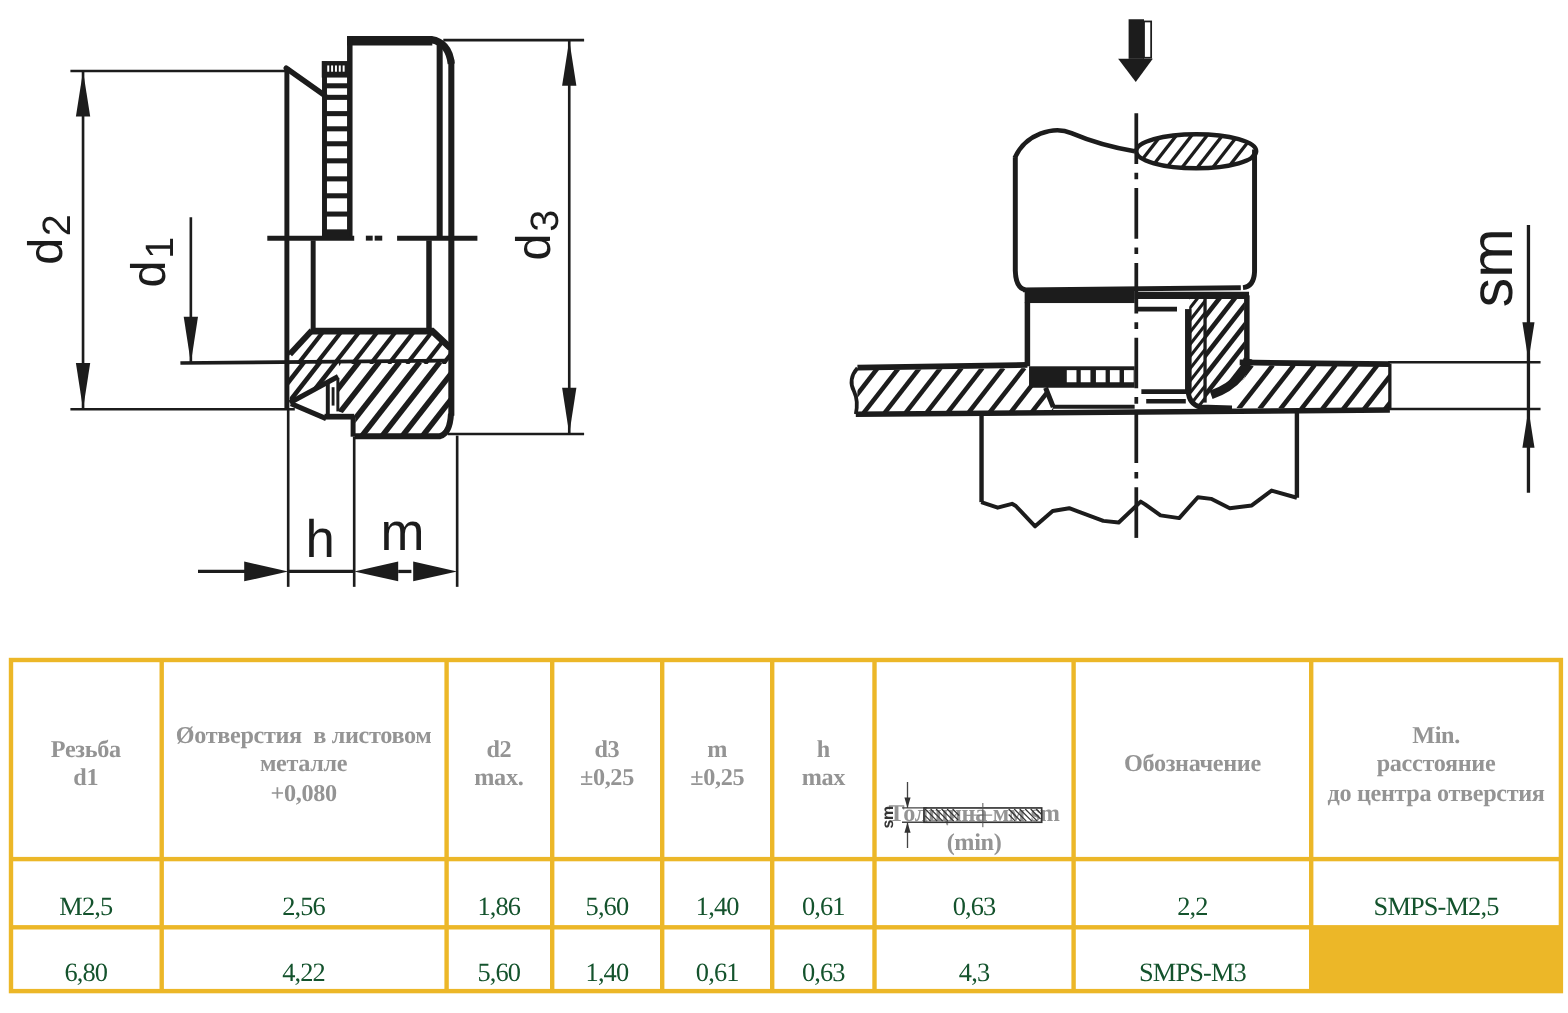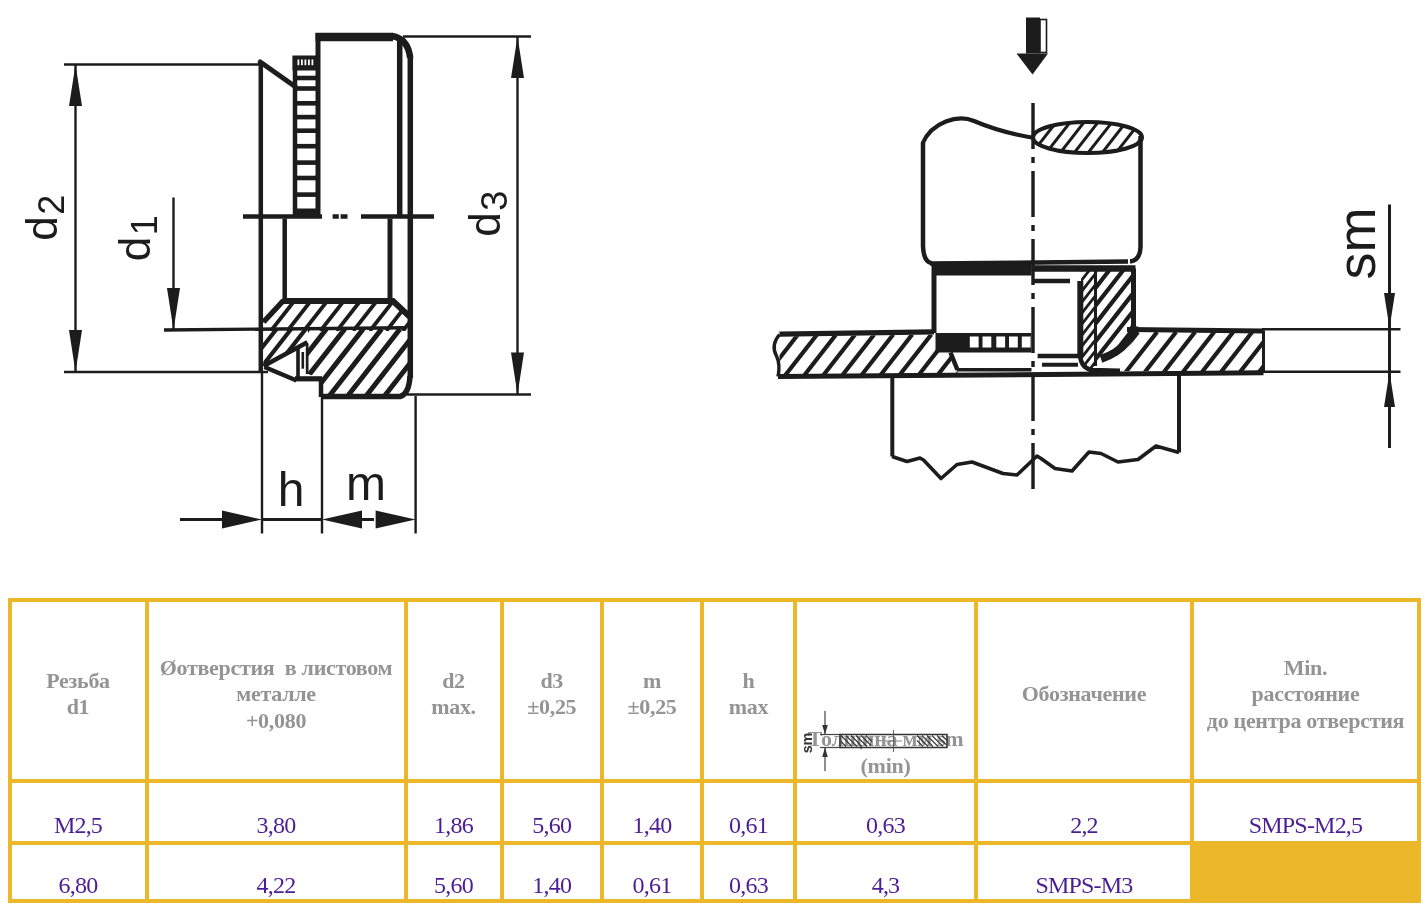--- a/index.html
+++ b/index.html
@@ -1,20 +1,20 @@
 <!DOCTYPE html>
 <html><head><meta charset="utf-8"><style>
 html,body{margin:0;padding:0;background:#ffffff;width:1425px;height:921px;overflow:hidden}
 #page{position:relative;width:1425px;height:921px;background:#fff}
 #tbl{position:absolute;left:7.5px;top:597.5px;width:1405.5px;height:297.5px;
 background:#ECB728;display:grid;grid-template-columns:133px 255px 92px 96.5px 96px 89px 177px 212px 1fr;
 grid-template-rows:177.5px 58px 1fr;gap:4px;padding:4px}
 #tbl>div{background:#fff;display:flex;flex-direction:column;align-items:center;justify-content:center;text-align:center}
 .hc{padding-top:8px;font-family:"Liberation Serif",serif;font-weight:bold;font-size:22px;letter-spacing:-0.3px;line-height:26.5px;color:#949494}
-.dc{padding-top:27px;font-family:"Liberation Serif",serif;font-size:24px;letter-spacing:-0.8px;color:#4c1d95}
+.dc{padding-top:27px;font-family:"Liberation Serif",serif;font-size:24px;letter-spacing:-0.8px;color:#14532d}
 </style></head>
 <body>
 <div id="page">
     <svg width="1425" height="921" viewBox="0 0 1425 921" style="position:absolute;left:0;top:0">
       <defs>
         <clipPath id="hU">
           <polygon points="262,322.5 283,300 394,300 410,317 410,331 262,331"></polygon>
         </clipPath>
         <clipPath id="hLR">
           <polygon points="308,329 411,329 411,377 402,398 323,398 323,379.5 308,374"></polygon>
@@ -327,21 +327,21 @@
 </g>
 </svg>
       </div>
       <div class="hc">
         <div>Обозначение</div>
       </div>
       <div class="hc">
         <div>Min.<br>расстояние<br>до&nbsp;центра&nbsp;отверстия</div>
       </div>
       <div class="dc">М2,5</div>
-      <div class="dc">3,80</div>
+      <div class="dc">2,56</div>
       <div class="dc">1,86</div>
       <div class="dc">5,60</div>
       <div class="dc">1,40</div>
       <div class="dc">0,61</div>
       <div class="dc">0,63</div>
       <div class="dc">2,2</div>
       <div class="dc">SMPS-M2,5</div>
       <div class="dc">6,80</div>
       <div class="dc">4,22</div>
       <div class="dc">5,60</div>

